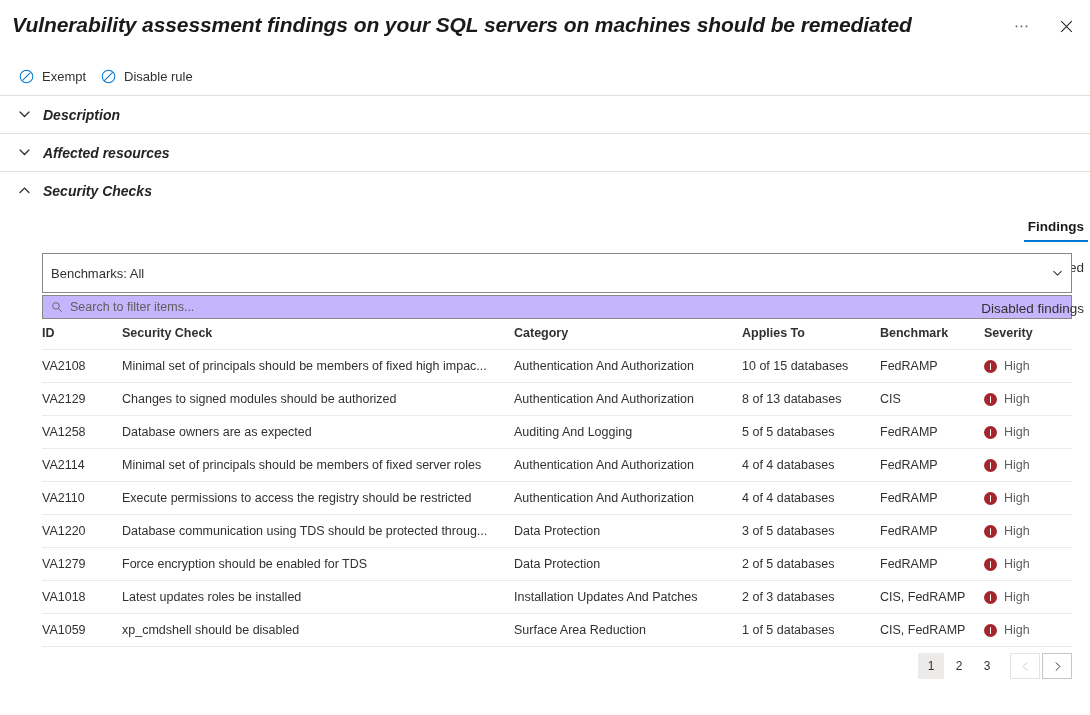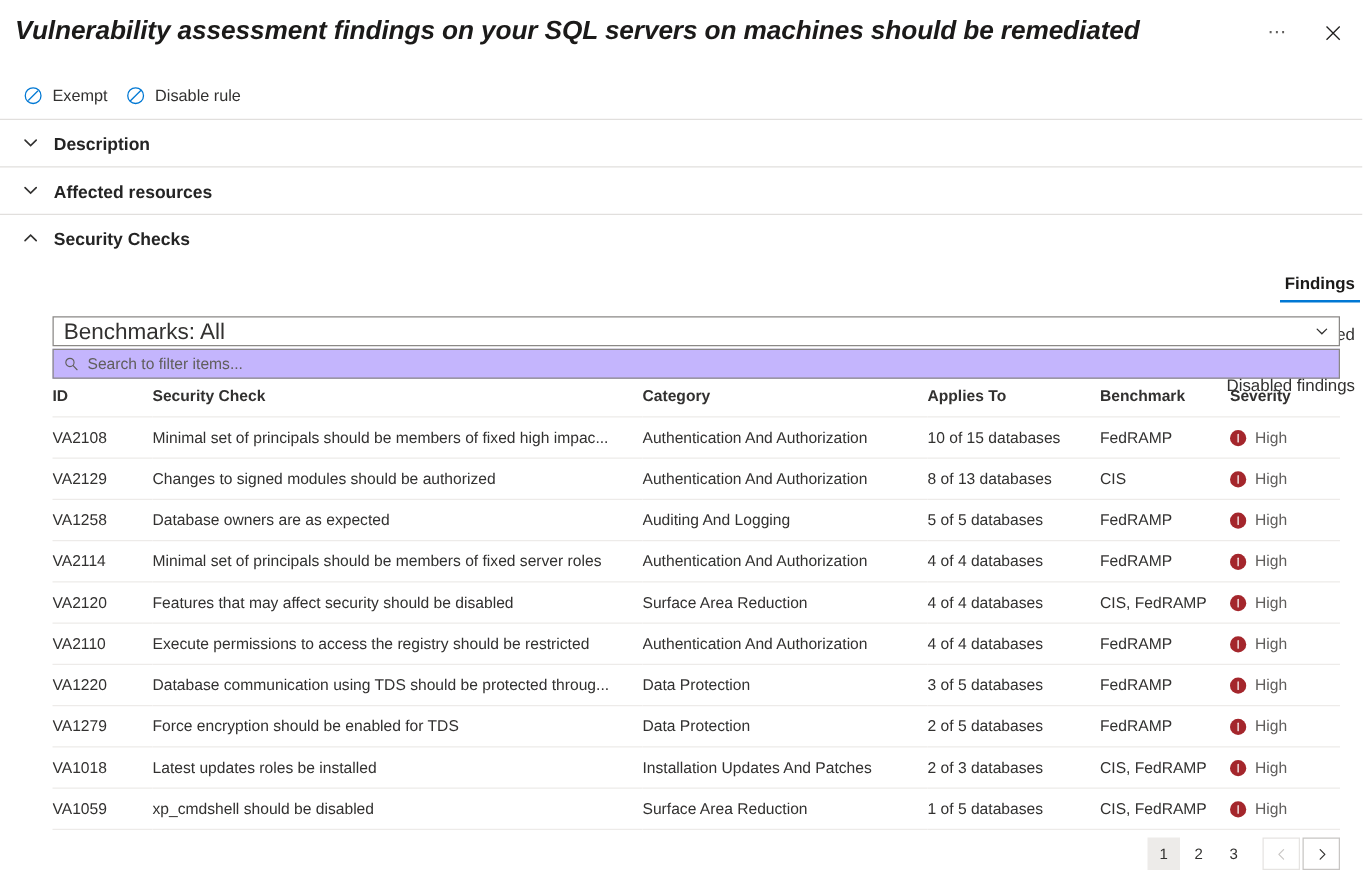--- a/index.html
+++ b/index.html
@@ -66,20 +66,21 @@
   .section {
     border-top: 1px solid #e1dfdd;
   }
   .section-header {
     display: flex;
     align-items: center;
     gap: 12px;
     height: 37px;
     padding-left: 18px;
     cursor: pointer;
+    font-style: italic;
   }
   .chev { width: 13px; height: 13px; flex: none; color: #323130; }
   .section-title {
     font-size: 14px;
     font-weight: 700;
     color: #242424;
   }
 
   
   .tabs {
@@ -104,27 +105,27 @@
     position: absolute;
     left: 2px; right: 2px; bottom: 0;
     height: 2px;
     background: #0078d4;
   }
 
   
   .filters { padding: 6px 18px 0 42px; }
   .select-box {
     position: relative;
-    height: 24px;
+    height: 40px;
     border: 1px solid #8a8886;
     background: #fff;
     display: flex;
     align-items: center;
     padding: 0 26px 0 8px;
-    font-size: 18px;
+    font-size: 13px;
     color: #323130;
     cursor: pointer;
   }
   .select-chev {
     position: absolute;
     right: 8px; top: 50%;
     transform: translateY(-50%);
     width: 11px; height: 11px;
     color: #323130;
   }
@@ -359,33 +360,20 @@
                 <span class="sev-label">High</span>
               </div>
             </td>
           </tr>
           <tr>
             <td class="c-id">VA2114</td>
             <td class="c-check">Minimal set of principals should be members of fixed server roles</td>
             <td class="c-cat">Authentication And Authorization</td>
             <td class="c-applies">4 of 4 databases</td>
             <td class="c-bench">FedRAMP</td>
-            <td class="c-sev">
-              <div class="sev-cell">
-                <span class="sev-dot"></span>
-                <span class="sev-label">High</span>
-              </div>
-            </td>
-          </tr>
-          <tr>
-            <td class="c-id">VA2120</td>
-            <td class="c-check">Features that may affect security should be disabled</td>
-            <td class="c-cat">Surface Area Reduction</td>
-            <td class="c-applies">4 of 4 databases</td>
-            <td class="c-bench">CIS, FedRAMP</td>
             <td class="c-sev">
               <div class="sev-cell">
                 <span class="sev-dot"></span>
                 <span class="sev-label">High</span>
               </div>
             </td>
           </tr>
           <tr>
             <td class="c-id">VA2110</td>
             <td class="c-check">Execute permissions to access the registry should be restricted</td>

